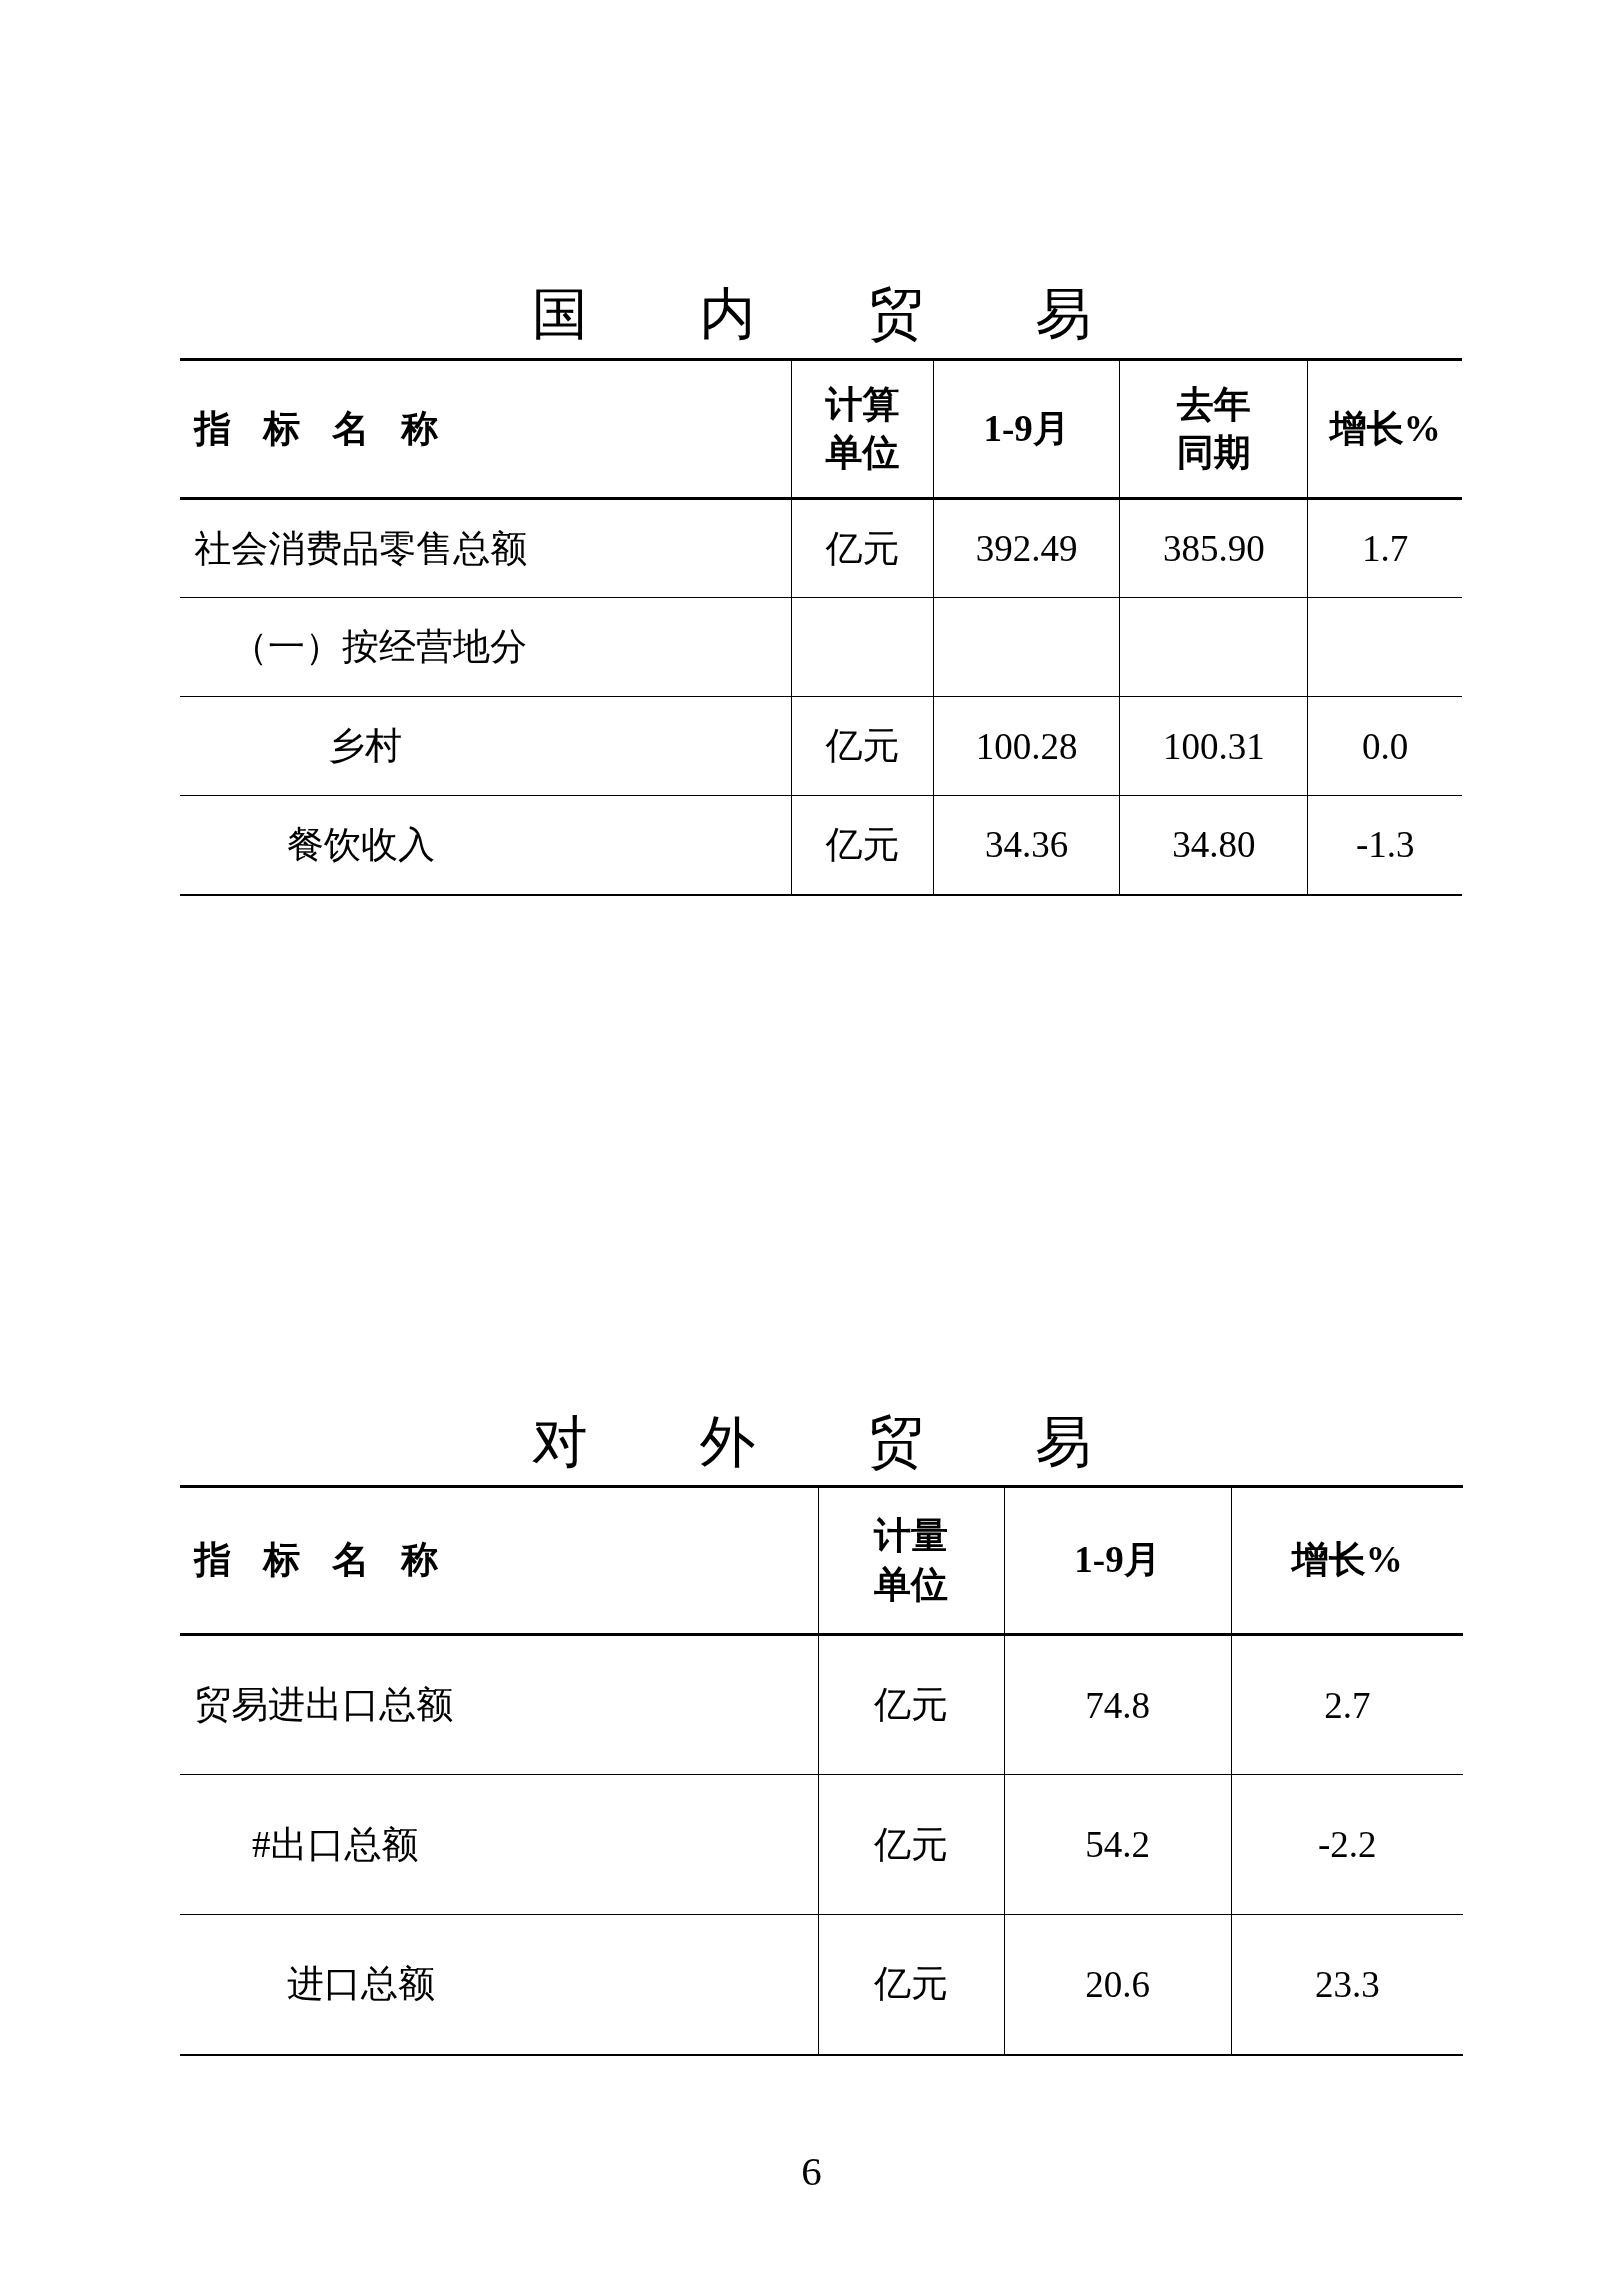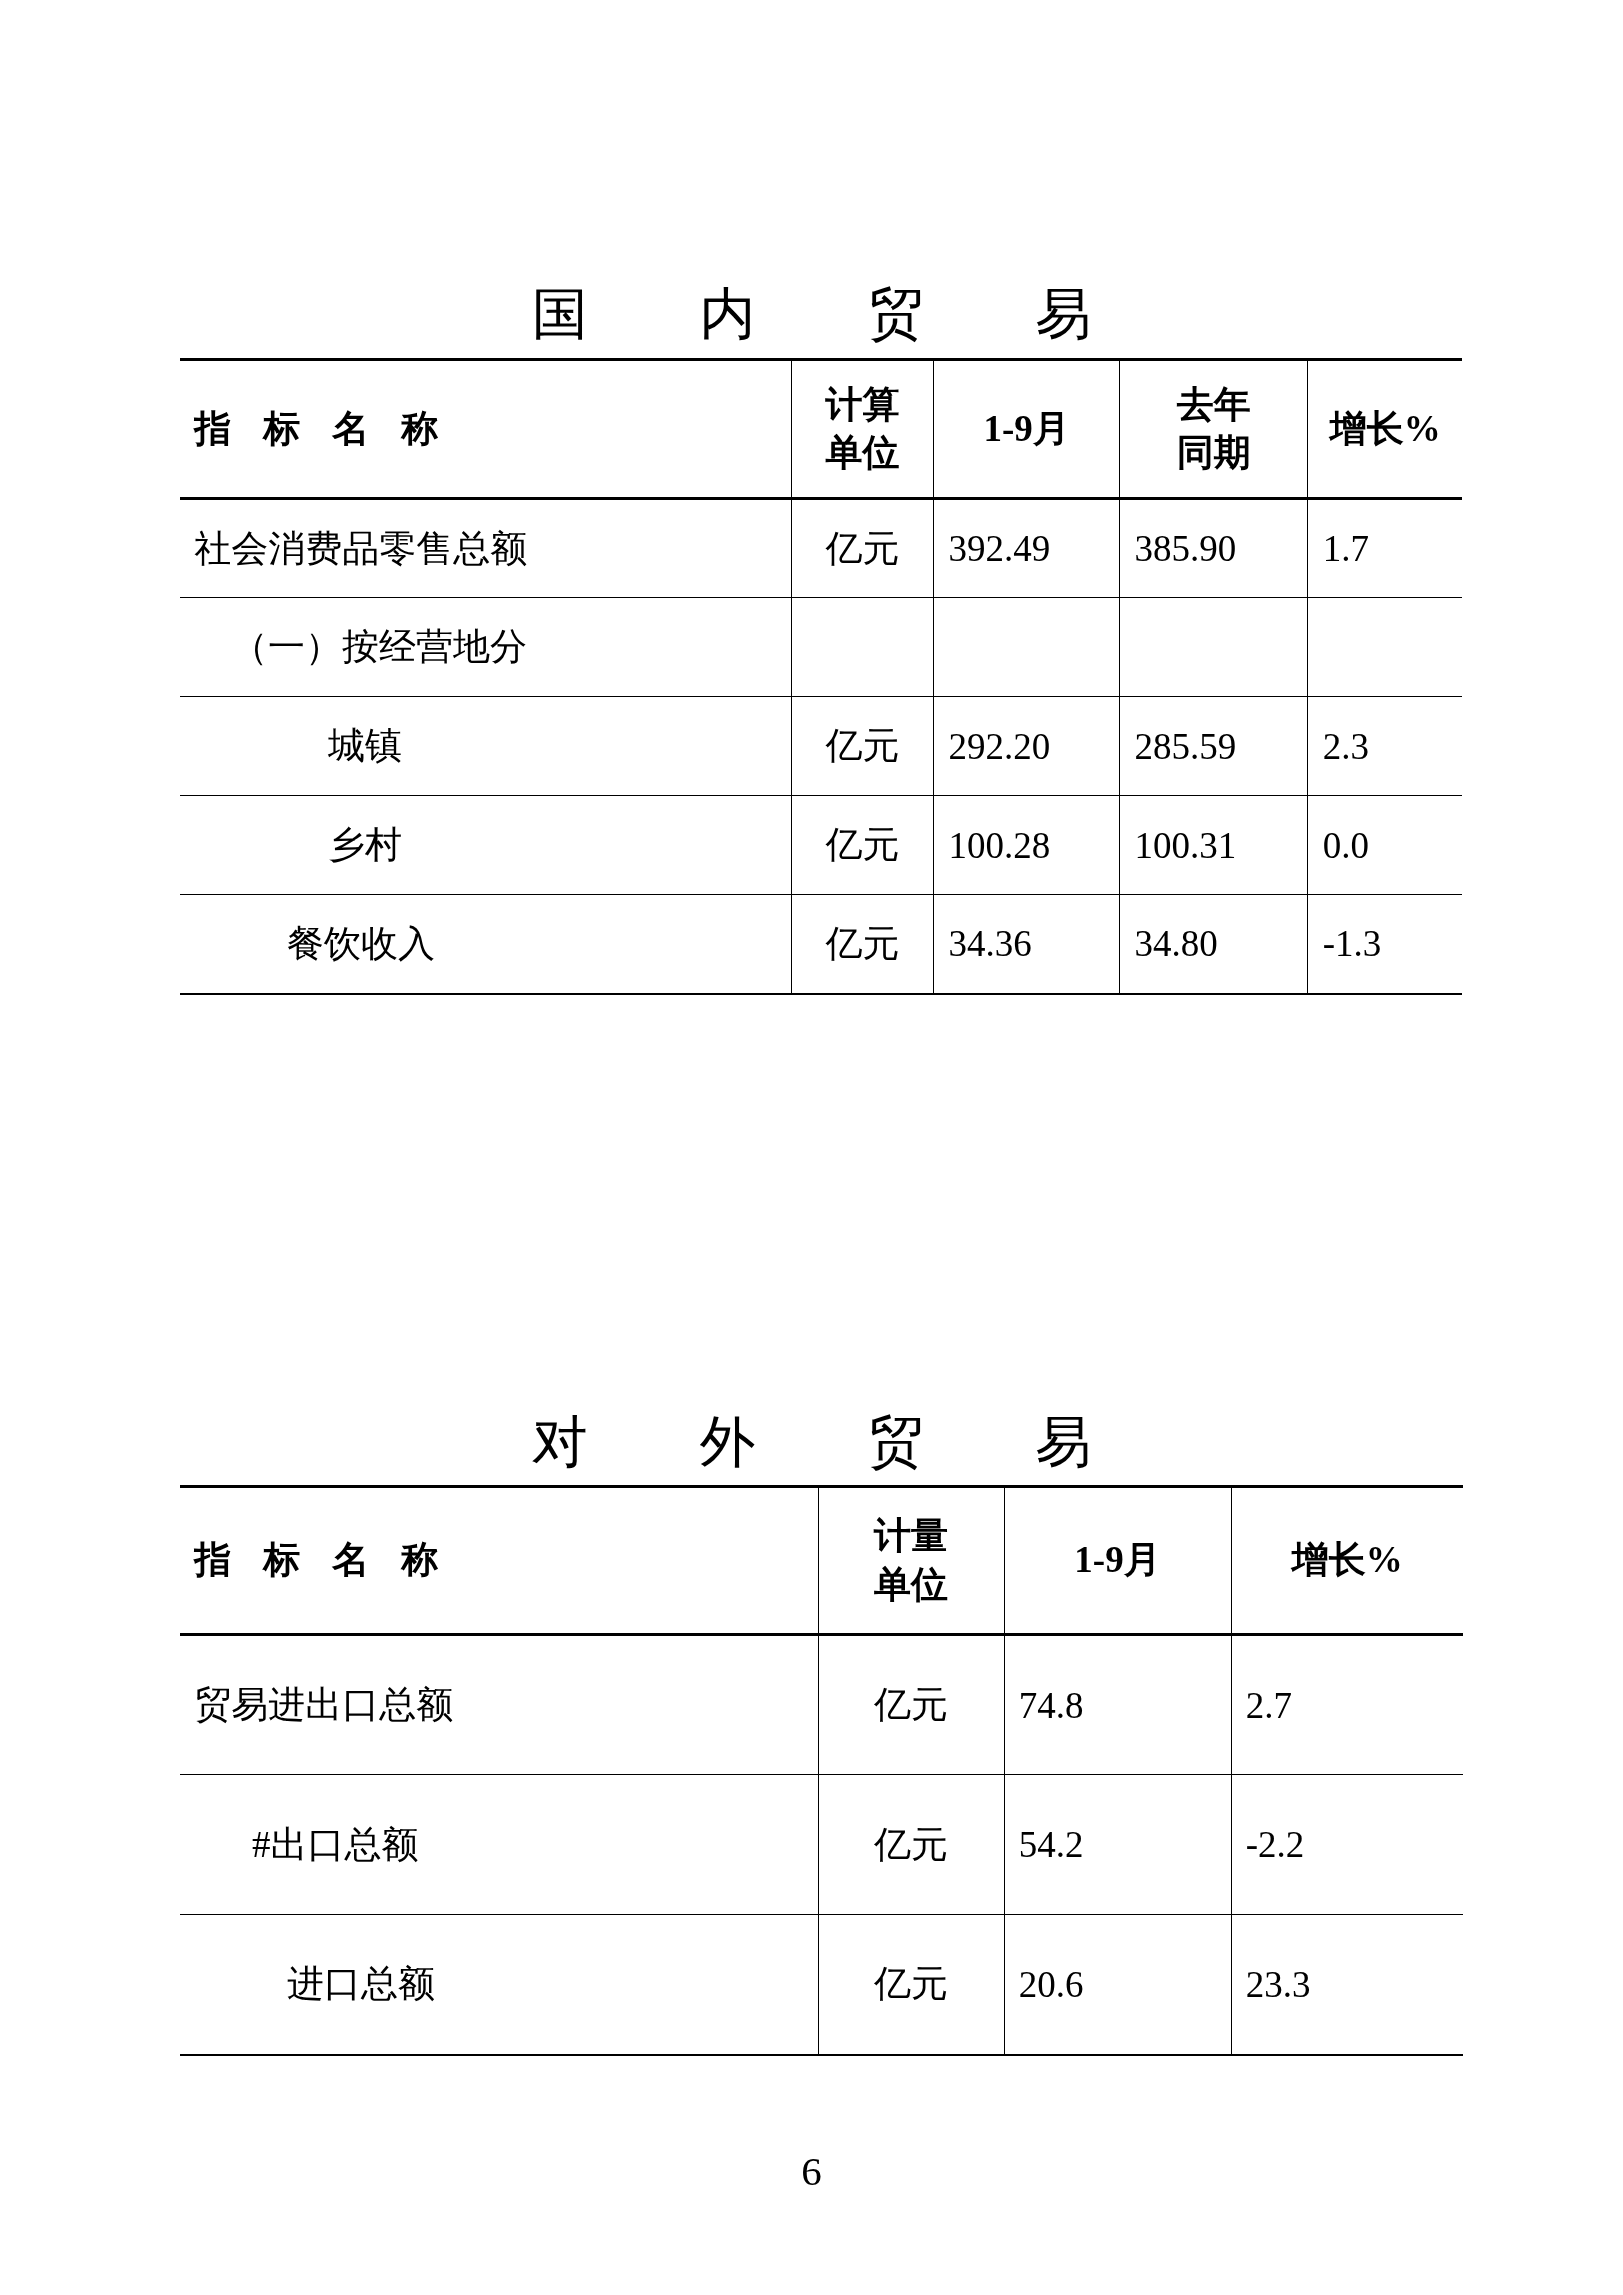--- a/index.html
+++ b/index.html
@@ -26,21 +26,21 @@
     table.data tr > *:first-child { border-left: none; }
     table.data tr > *:last-child { border-right: none; }
     table.data tr:first-child > * { border-top: 3.1px solid #000; }
     table.data thead tr > * { border-bottom: 3.1px solid #000; }
     table.data tr:last-child > * { border-bottom: 2px solid #000; }
     table.data th { font-weight: bold; line-height: 1.3; }
     table.data th.name { text-align: left; letter-spacing: 32px; }
     table.data th.c { text-align: center; }
     td.name { text-align: left; white-space: nowrap; }
     td.unit { text-align: center; }
-    td.num { text-align: left; }
+    td.num { text-align: center; }
     .ind0 { padding-left: 14.3px !important; }
     .ind1 { padding-left: 51px !important; }
     .ind2 { padding-left: 72px !important; }
     .ind3 { padding-left: 107px !important; }
     .ind4 { padding-left: 148px !important; }
     #t1 { top: 358px; }
     #t1 thead tr { height: 139px; }
     #t1 tbody tr { height: 99px; }
     #t2 { top: 1485px; }
     #t2 thead tr { height: 148px; }
@@ -79,27 +79,20 @@
         <td class="num">392.49</td>
         <td class="num">385.90</td>
         <td class="num">1.7</td>
       </tr>
       <tr>
         <td class="name ind1">（一）按经营地分</td>
         <td class="unit"></td>
         <td class="num"></td>
         <td class="num"></td>
         <td class="num"></td>
-      </tr>
-      <tr>
-        <td class="name ind4">城镇</td>
-        <td class="unit">亿元</td>
-        <td class="num">292.20</td>
-        <td class="num">285.59</td>
-        <td class="num">2.3</td>
       </tr>
       <tr>
         <td class="name ind4">乡村</td>
         <td class="unit">亿元</td>
         <td class="num">100.28</td>
         <td class="num">100.31</td>
         <td class="num">0.0</td>
       </tr>
       <tr>
         <td class="name ind3">餐饮收入</td>

